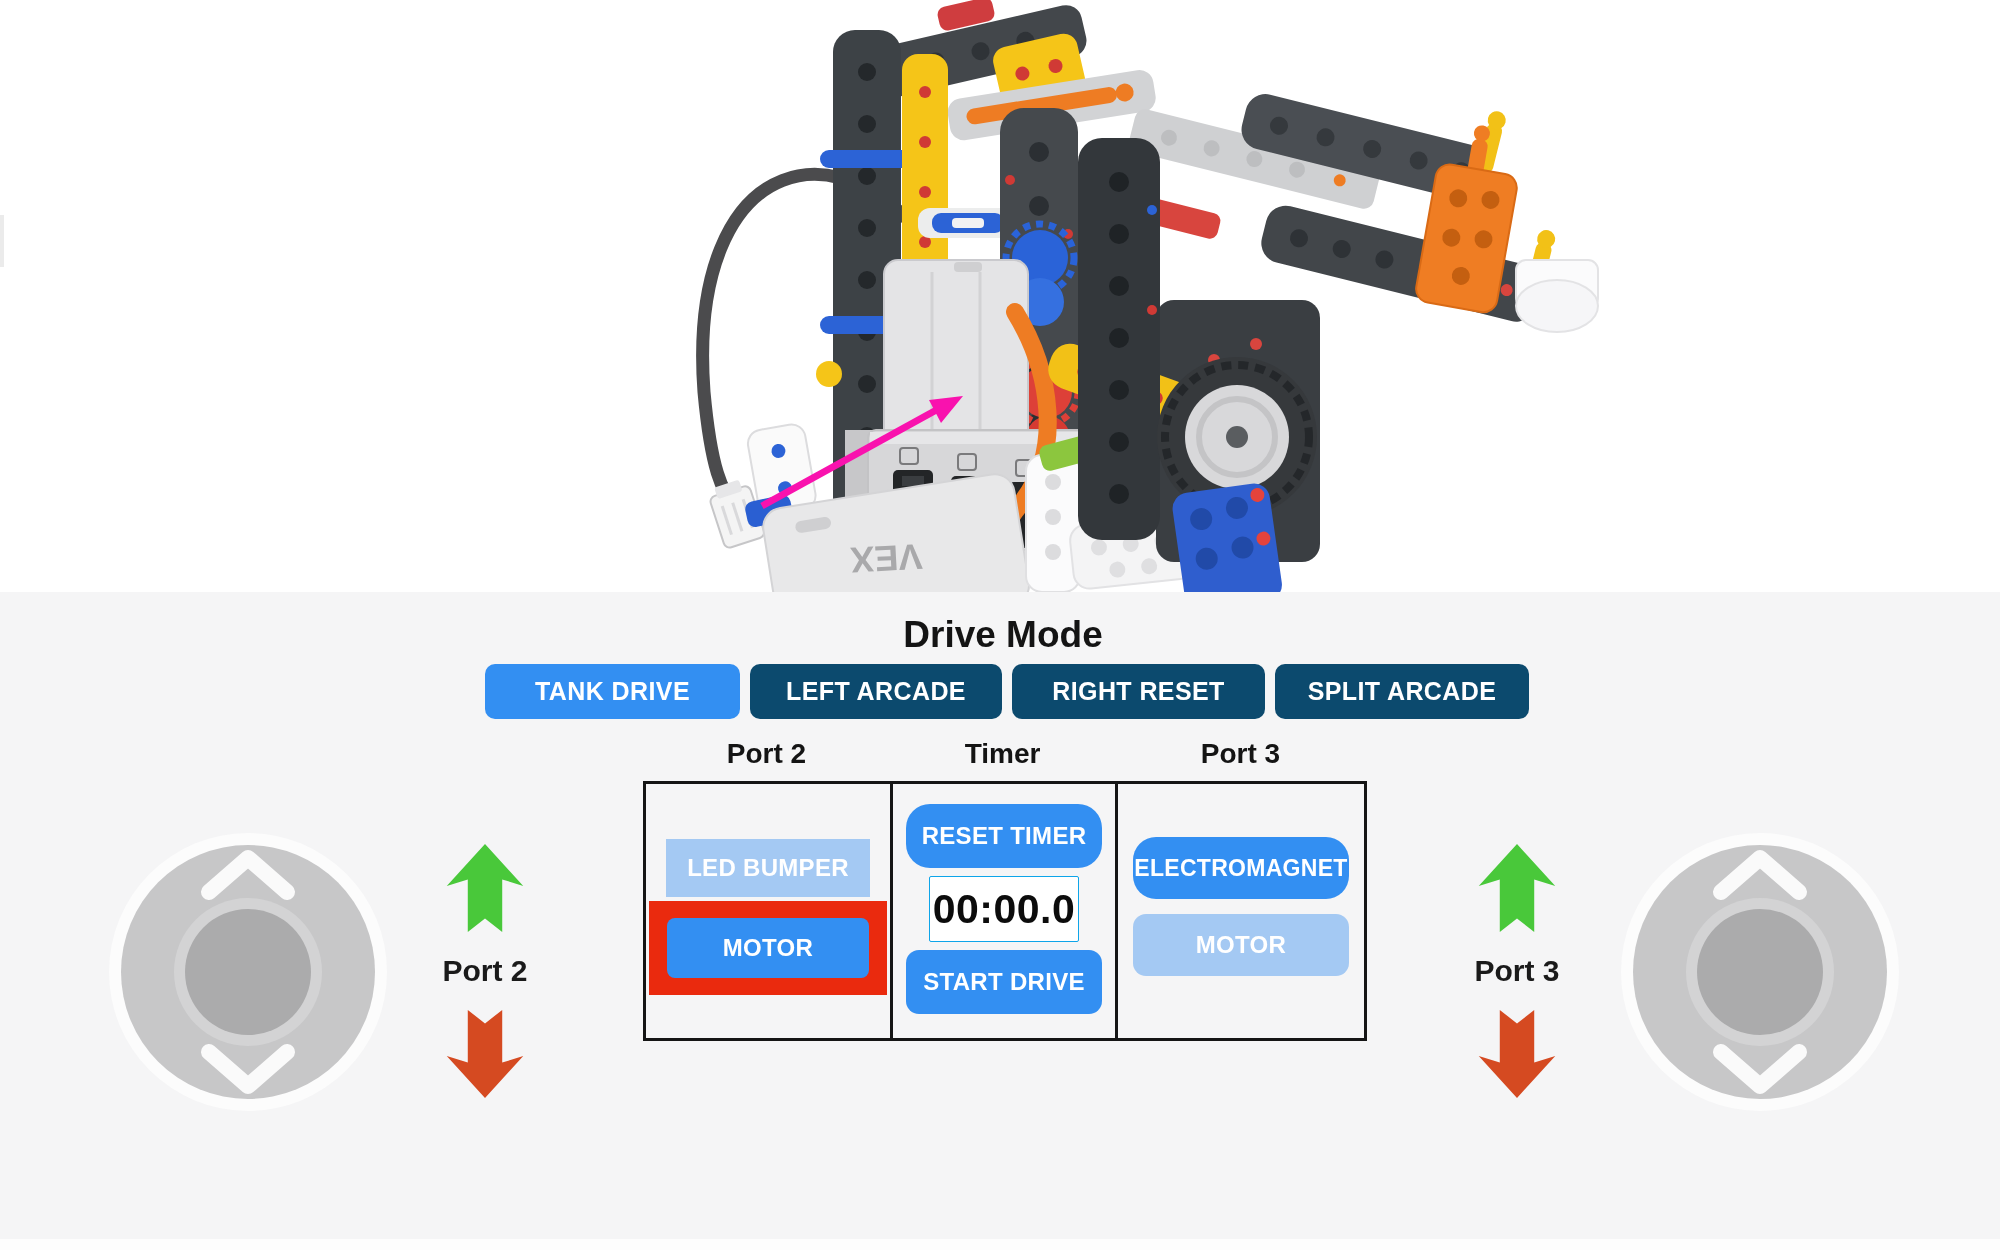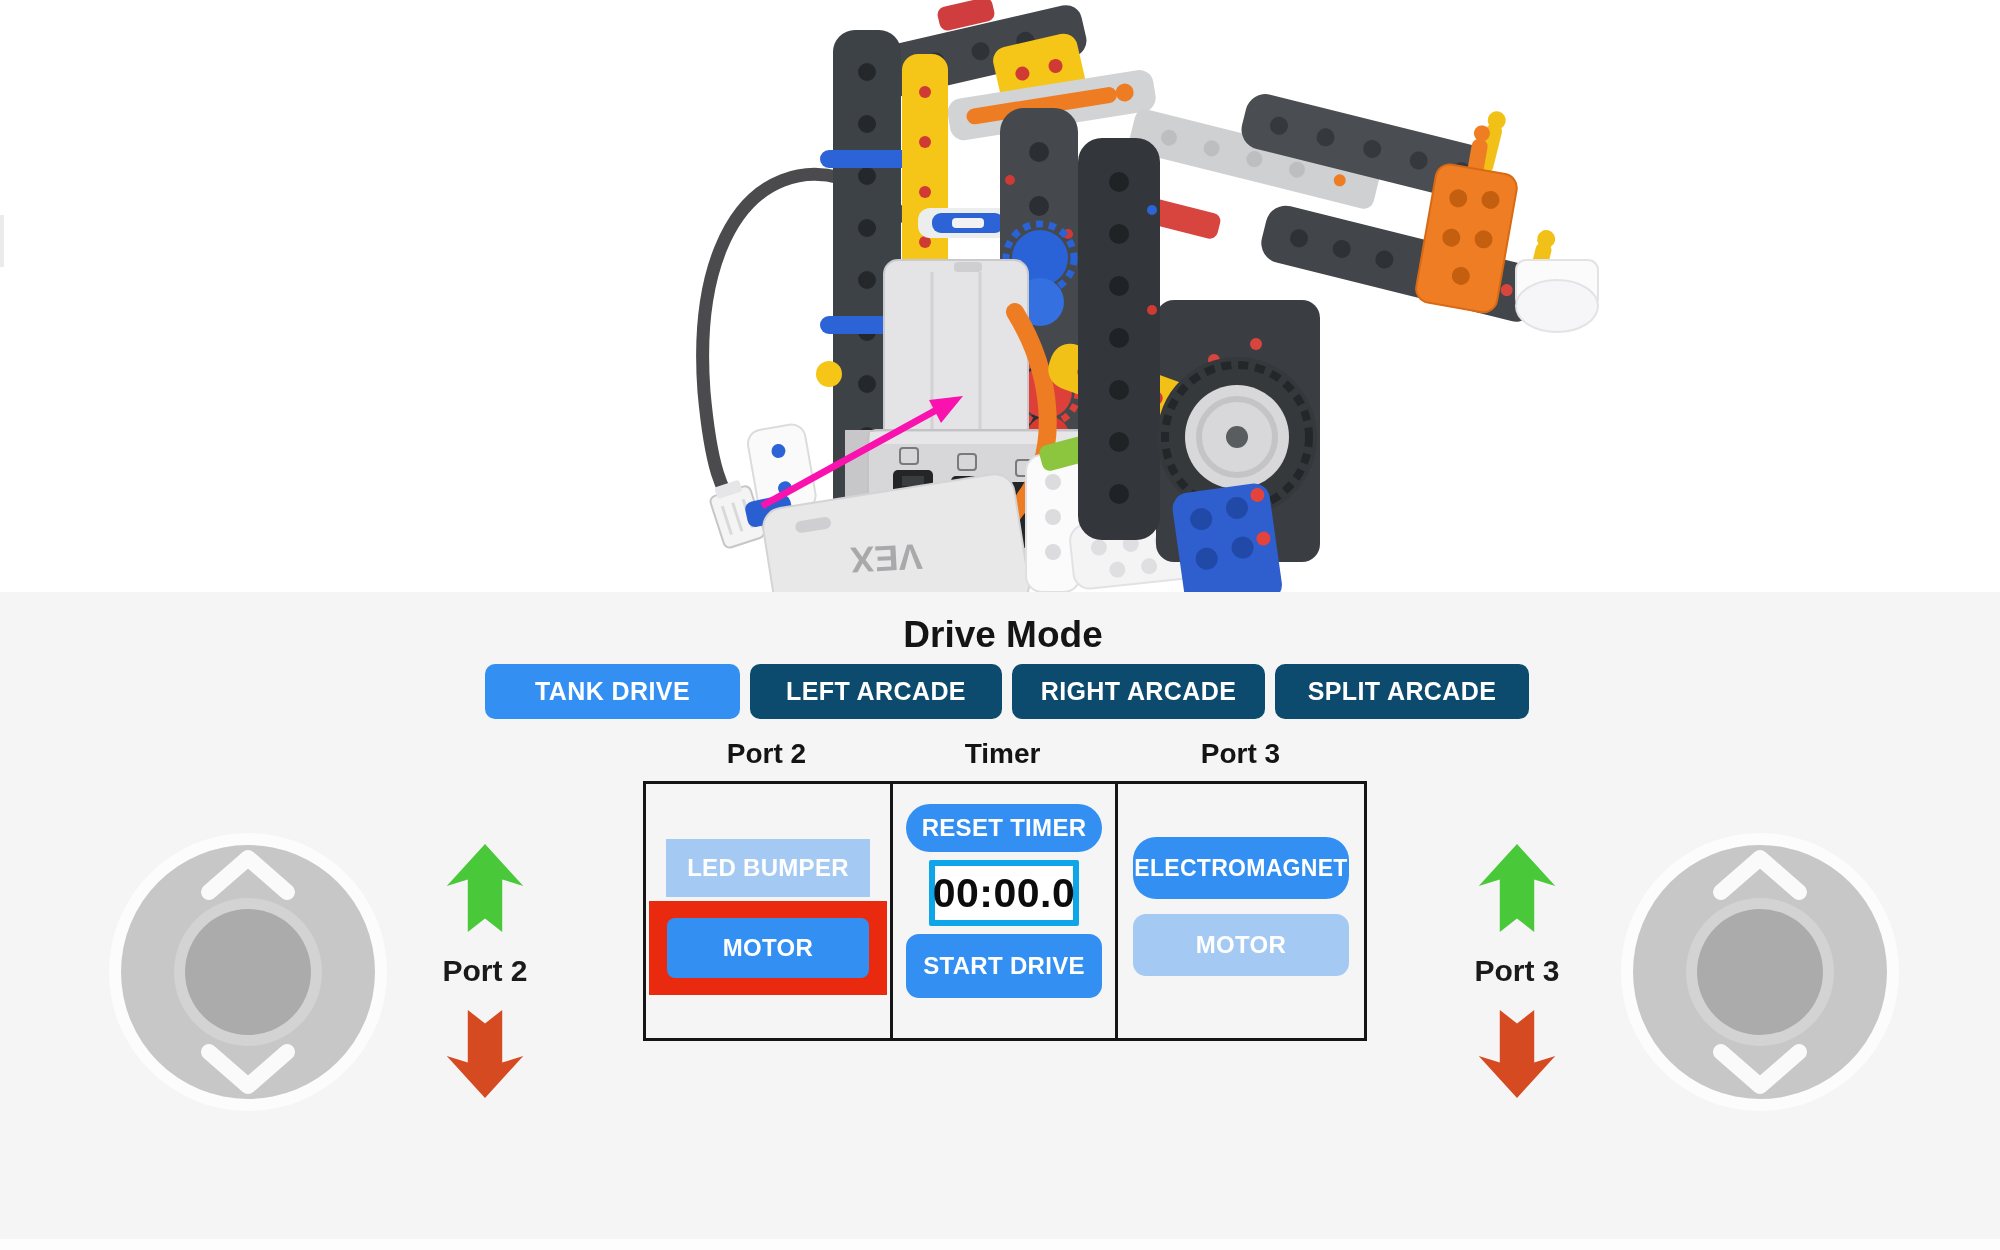--- a/index.html
+++ b/index.html
@@ -46,23 +46,23 @@
          color:#ffffff; font-size:24px; font-weight:600; letter-spacing:.3px;
          font-family:"Liberation Sans", sans-serif; cursor:pointer; }
   .btn.blue  { background:#338ff2; }
   .btn.light { background:#a4c9f3; }
 
   .led-bumper-btn { margin:55px auto 0; width:204px; height:58px; }
   .motor-frame { margin:4px auto 0; width:238px; height:94px; background:#ea2a0e;
                  display:flex; align-items:center; justify-content:center; }
   .motor-btn-p2 { width:202px; height:60px; border-radius:8px; }
 
-  .reset-btn { margin:20px auto 0; width:196px; height:48px; border-radius:24px; }
+  .reset-btn { margin:20px auto 0; width:196px; height:64px; border-radius:24px; }
   .timer-display { margin:8px auto 0; width:150px; height:66px; background:#ffffff;
-                   border:6px solid #0ea5e9; border-radius:2px;
+                   border:1px solid #0ea5e9; border-radius:2px;
                    display:flex; align-items:center; justify-content:center;
                    font-size:41px; font-weight:600; color:#0c0c0c; letter-spacing:.5px; }
   .start-btn { margin:8px auto 0; width:196px; height:64px; border-radius:13px; }
 
   .electromagnet-btn { margin:53px auto 0; width:216px; height:62px; border-radius:23px; font-size:23px; }
   .motor-btn-p3 { margin:15px auto 0; width:216px; height:62px; border-radius:13px; }
 
   
   .joystick { position:absolute; top:240px; width:280px; height:280px; cursor:pointer; }
   .joystick-left  { left:108px; }
@@ -310,21 +310,21 @@
       </g>
     </svg>
   </div>
 
   <div class="panel">
 
     <div class="panel-title">Drive Mode</div>
 
     <button class="tab tab-0 active">TANK DRIVE</button>
     <button class="tab tab-1 inactive">LEFT ARCADE</button>
-    <button class="tab tab-2 inactive">RIGHT ARCADE</button>
+    <button class="tab tab-2 inactive">RIGHT RESET</button>
     <button class="tab tab-3 inactive">SPLIT ARCADE</button>
 
     <div class="col-header col-header-0">Port 2</div>
     <div class="col-header col-header-1">Timer</div>
     <div class="col-header col-header-2">Port 3</div>
 
     <div class="ctl-table">
       <div class="ctl-col ctl-col-1">
         <button class="btn light led-bumper-btn">LED BUMPER</button>
         <div class="motor-frame">

